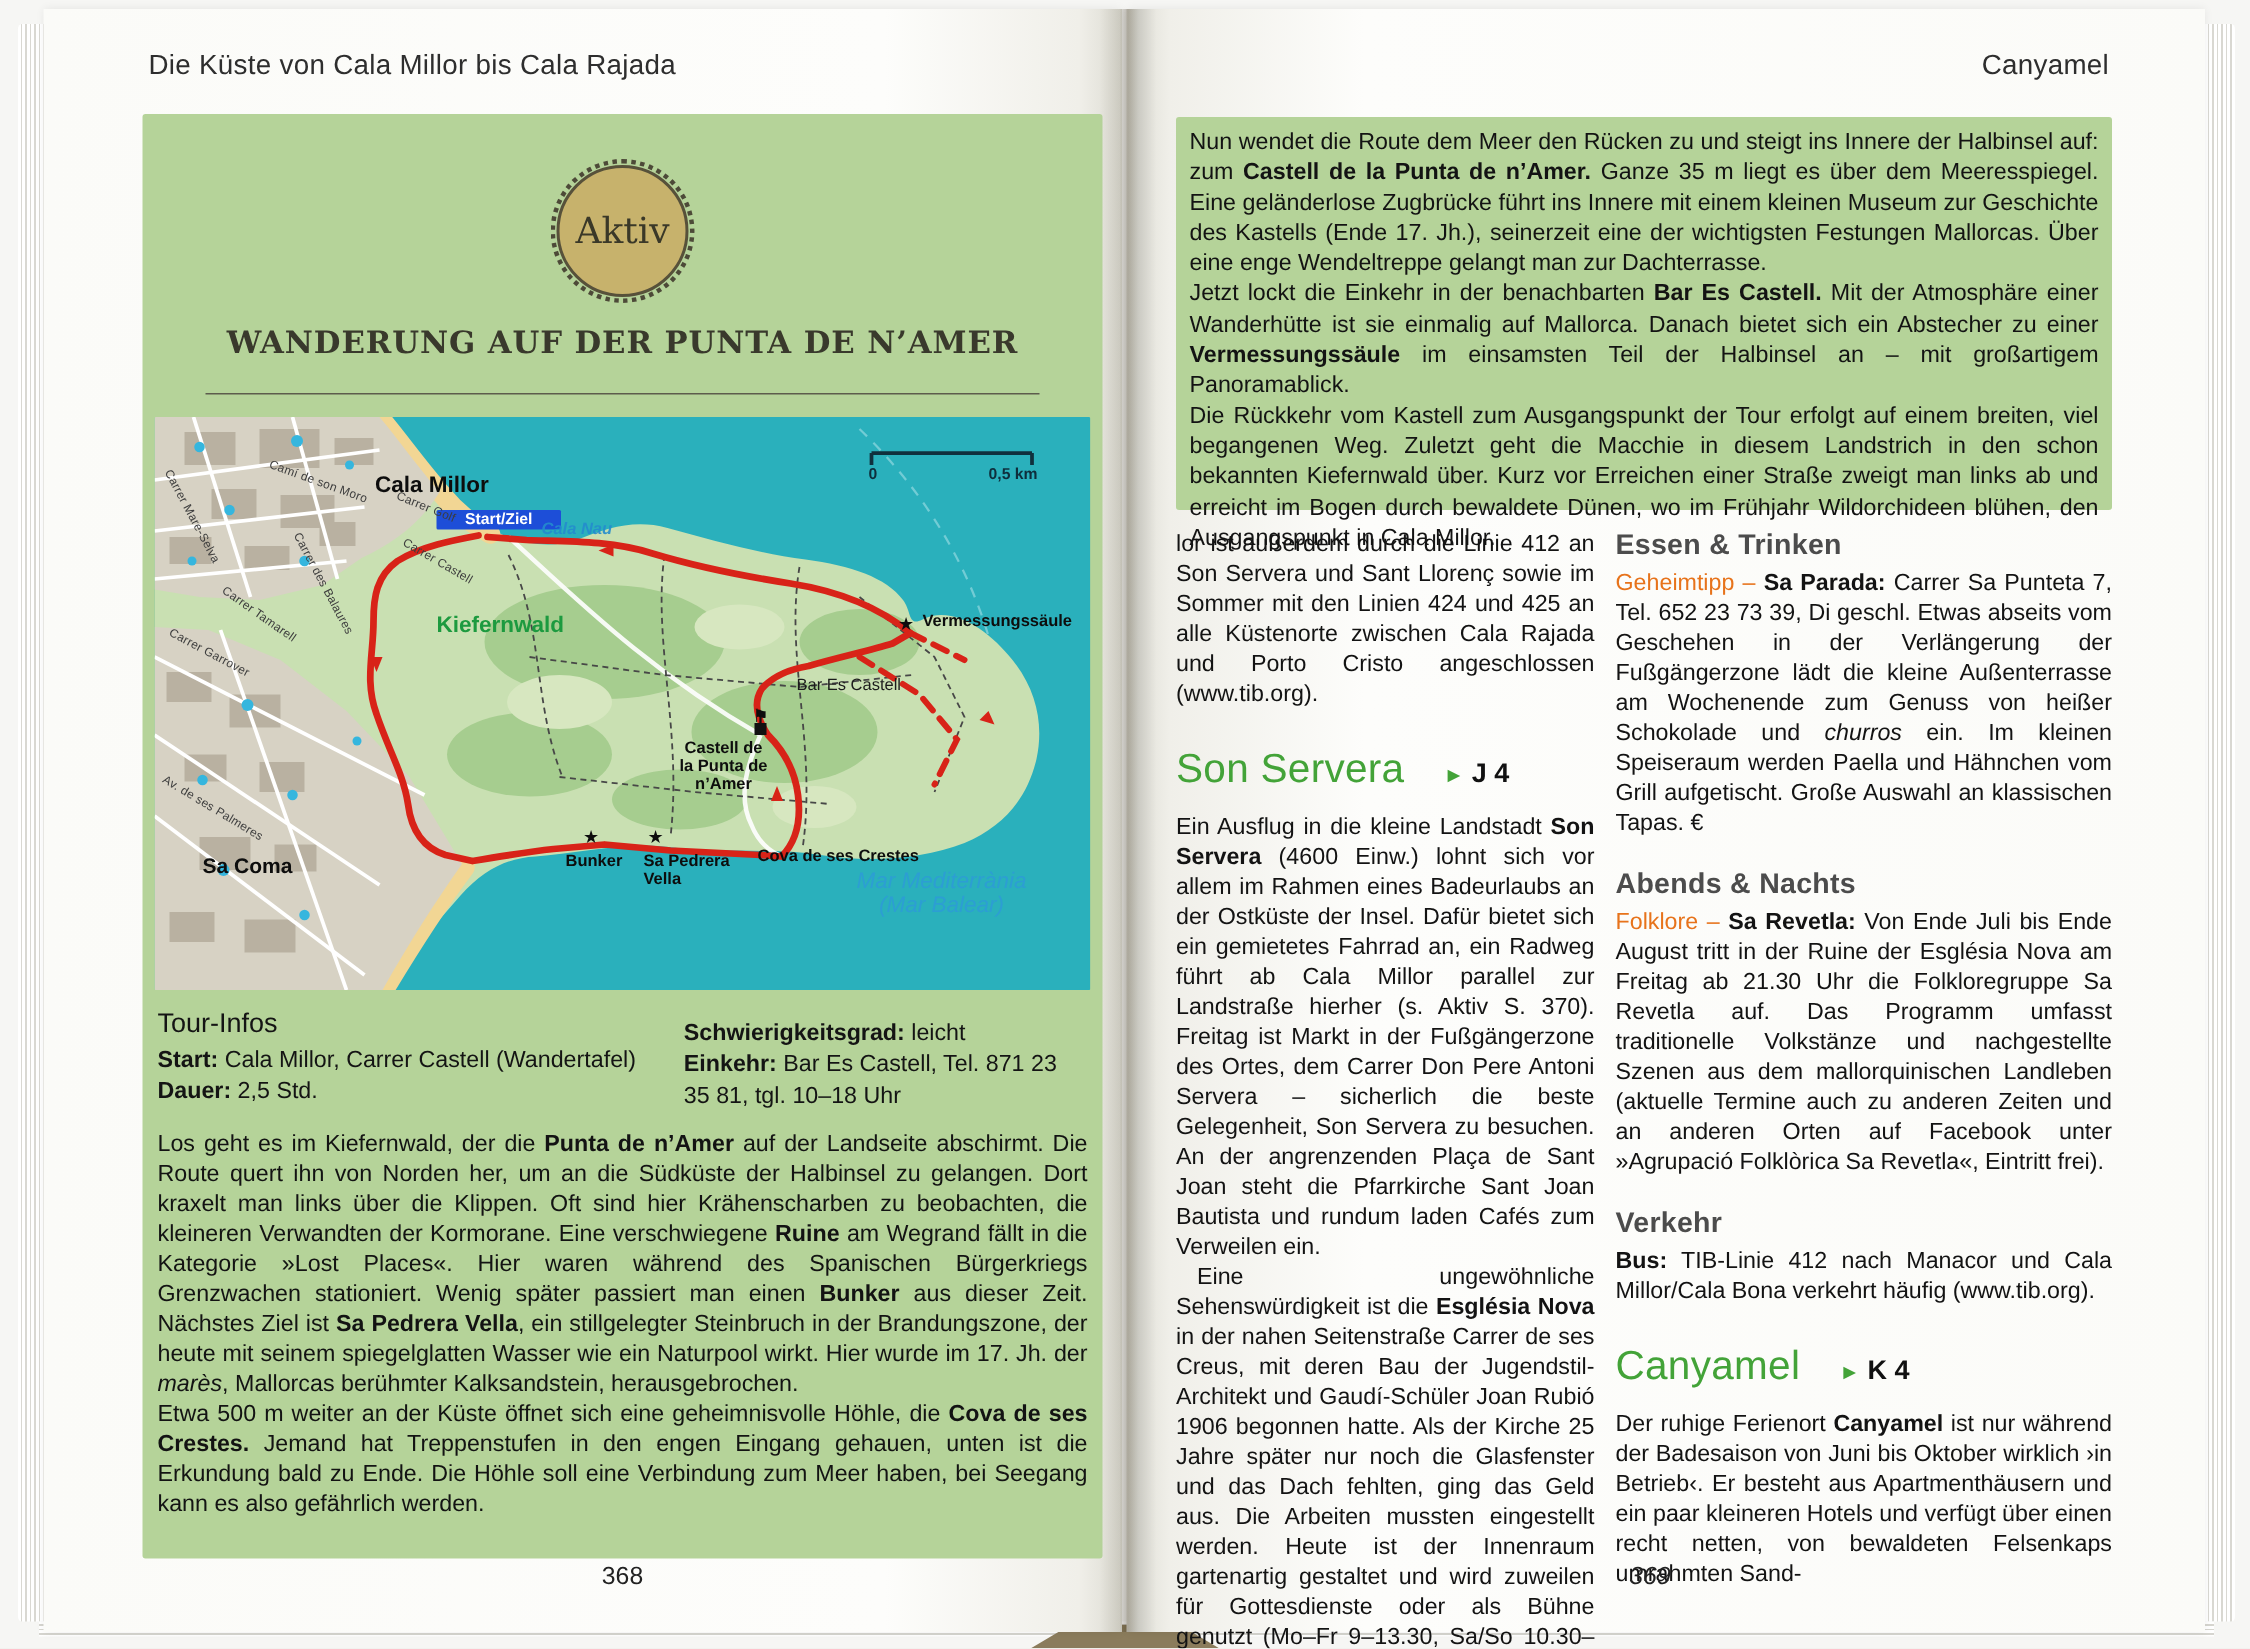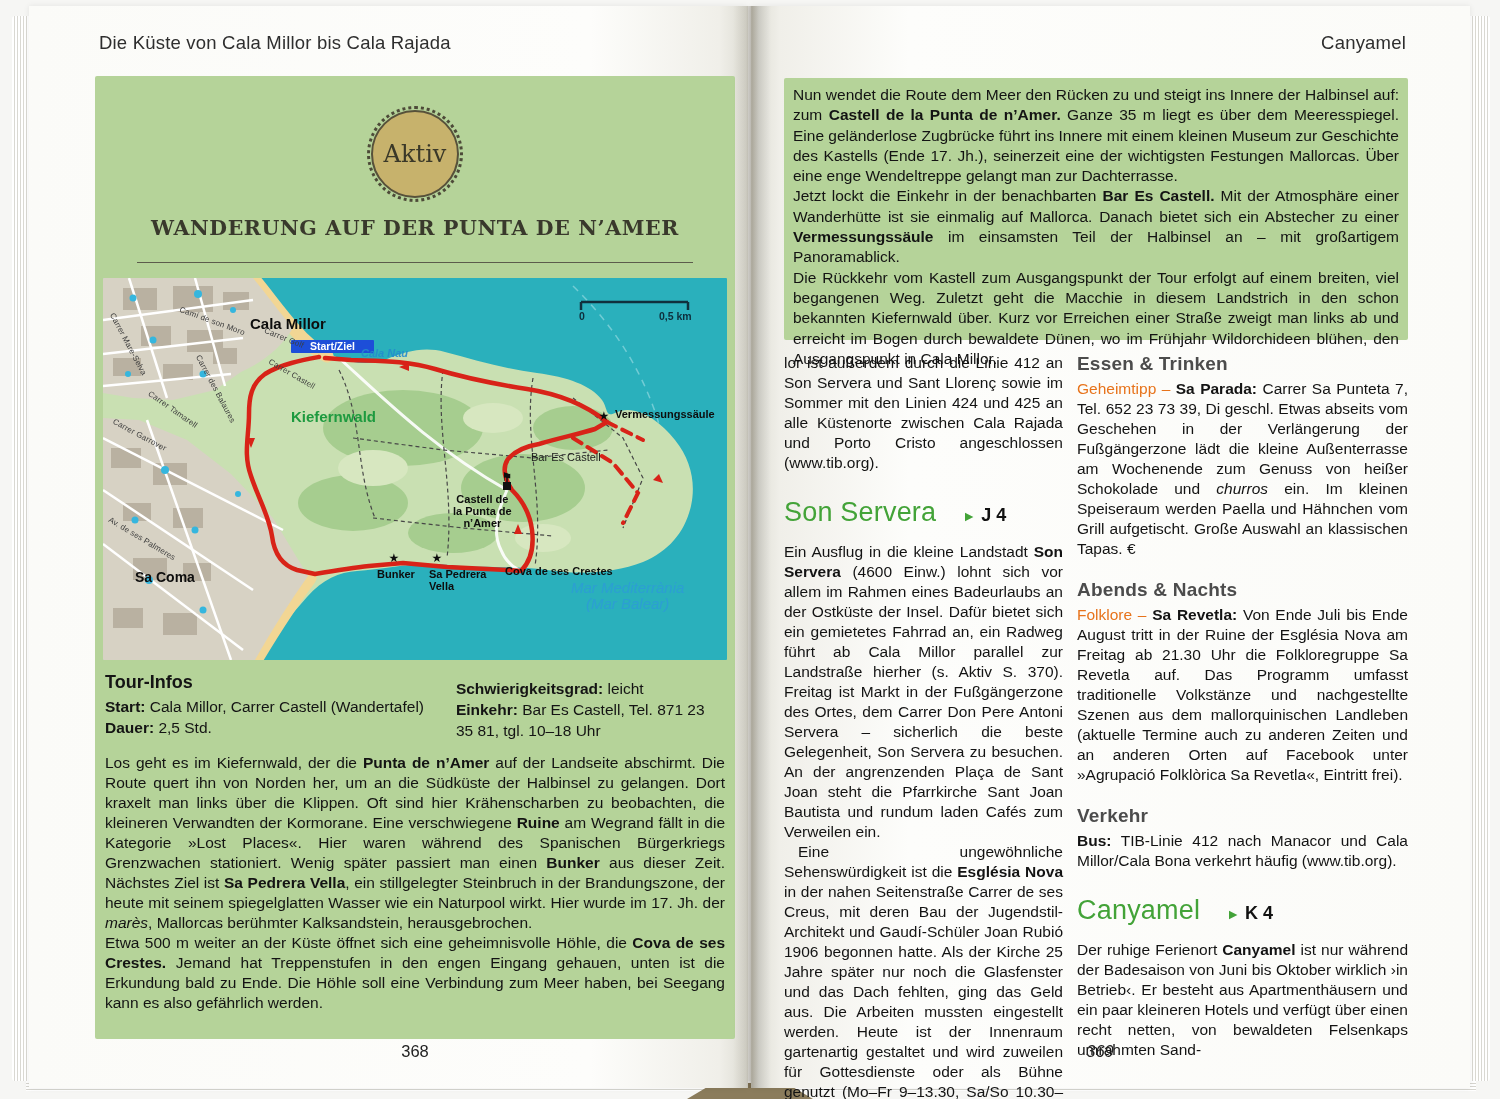--- a/index.html
+++ b/index.html
@@ -50,21 +50,21 @@
   .maplabel.waterlbl{font-weight:bold;font-style:italic;font-size:11px;color:rgba(35,140,205,.9);}
   .maplabel.sealbl{font-style:italic;font-size:15px;color:rgba(45,155,215,.85);}
   .maplabel.scalelbl{font-weight:bold;font-size:10.5px;color:#0e2e3c;}
   .maplabel.startziel{background:#1d4ed8;color:#fff;font-weight:bold;font-size:10.5px;padding:1px 19px;border-radius:1px;}
   .maplabel.center{text-align:center;}
   .mapmarker{position:absolute;transform:translate(-50%,-50%);font-size:12px;color:#0d0d0d;line-height:1;}
   
   .tour-infos{display:flex;margin-top:12px;padding:0 2px;}
   .ti-col1{width:352px;}
   .ti-col2{width:270px;}
-  .ti-heading{font-size:18px;font-weight:bold;color:#141414;margin:0 0 3px 0;}
+  .ti-heading{font-size:18px;font-weight:normal;color:#141414;margin:0 0 3px 0;}
   .ti-row{font-size:15.5px;line-height:21px;color:#141414;}
   
   p.body{margin:0;font-size:15.5px;line-height:20px;text-align:justify;color:#131313;}
   .activity-box p.body{margin-top:0;}
   .box-copy{margin-top:12px;padding:0 2px;}
   .run-b{font-weight:bold;}
   .run-i{font-style:italic;}
   .run-accent{color:#e7731b;}
   
   .green-cont{position:absolute;left:33px;top:72px;width:624px;height:262px;background:#b5d399;border-radius:2px;padding:7px 9px;}

